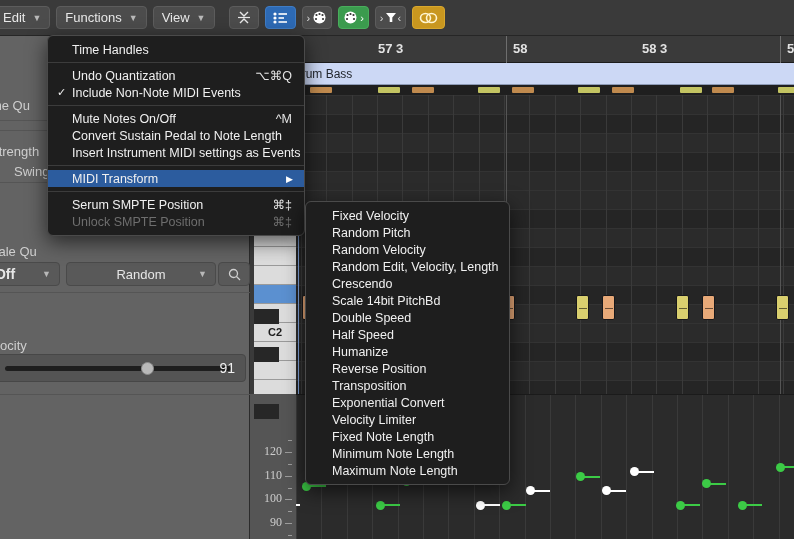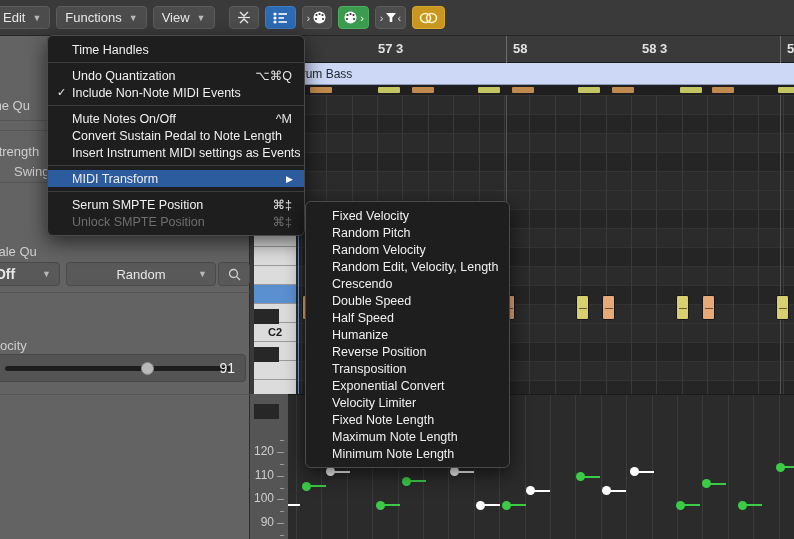--- a/index.html
+++ b/index.html
@@ -122,21 +122,21 @@
   .bkey { position:absolute; left:4px; width:25px; background:#272727; z-index:3; }
   .keylabel { position:absolute; font-size:11px; font-weight:bold; color:#1c1c1c; z-index:4; }
 
   .note { position:absolute; border:1px solid #17171a; border-radius:2px; }
   .note .vbar { position:absolute; left:2px; top:50%; height:1px; background:rgba(0,0,0,0.55); }
 
   .playhead { position:absolute; top:0; width:1px; background:#7d9fd6; }
 
   
   .vellane { position:absolute; left:0; width:544px; background:#2b2b2b; border-top:1px solid #1b1b1b; }
-  .vel-axis { position:absolute; left:0; width:38px; background:#555; }
+  .vel-axis { position:absolute; left:0; width:46px; background:#555;font-family:Liberation Serif, serif; }
   .vel-tick { position:absolute; right:4px; width:7px; height:1px; background:#9c9c9c; }
   .vel-num { position:absolute; right:14px; color:#cdcdcd; font-size:12px; }
   .vel-dot { position:absolute; width:9px; height:9px; border-radius:50%; }
   .vel-stem { position:absolute; height:2px; }
 
   
   .menu {
     position:absolute;
     background:#1e1e1e;
     border:1px solid #4a4a4a;
@@ -555,20 +555,23 @@
       <div class="mi" style="padding-left: 26px;">
         <span>Random Velocity</span>
       </div>
       <div class="mi" style="padding-left: 26px;">
         <span>Random Edit, Velocity, Length</span>
       </div>
       <div class="mi" style="padding-left: 26px;">
         <span>Crescendo</span>
       </div>
       <div class="mi" style="padding-left: 26px;">
+        <span>Scale 14bit PitchBd</span>
+      </div>
+      <div class="mi" style="padding-left: 26px;">
         <span>Double Speed</span>
       </div>
       <div class="mi" style="padding-left: 26px;">
         <span>Half Speed</span>
       </div>
       <div class="mi" style="padding-left: 26px;">
         <span>Humanize</span>
       </div>
       <div class="mi" style="padding-left: 26px;">
         <span>Reverse Position</span>
@@ -579,20 +582,20 @@
       <div class="mi" style="padding-left: 26px;">
         <span>Exponential Convert</span>
       </div>
       <div class="mi" style="padding-left: 26px;">
         <span>Velocity Limiter</span>
       </div>
       <div class="mi" style="padding-left: 26px;">
         <span>Fixed Note Length</span>
       </div>
       <div class="mi" style="padding-left: 26px;">
+        <span>Minimum Note Length</span>
+      </div>
+      <div class="mi" style="padding-left: 26px;">
         <span>Maximum Note Length</span>
       </div>
-      <div class="mi" style="padding-left: 26px;">
-        <span>Minimum Note Length</span>
-      </div>
     </div>
 
 </div>
 
 </body></html>

